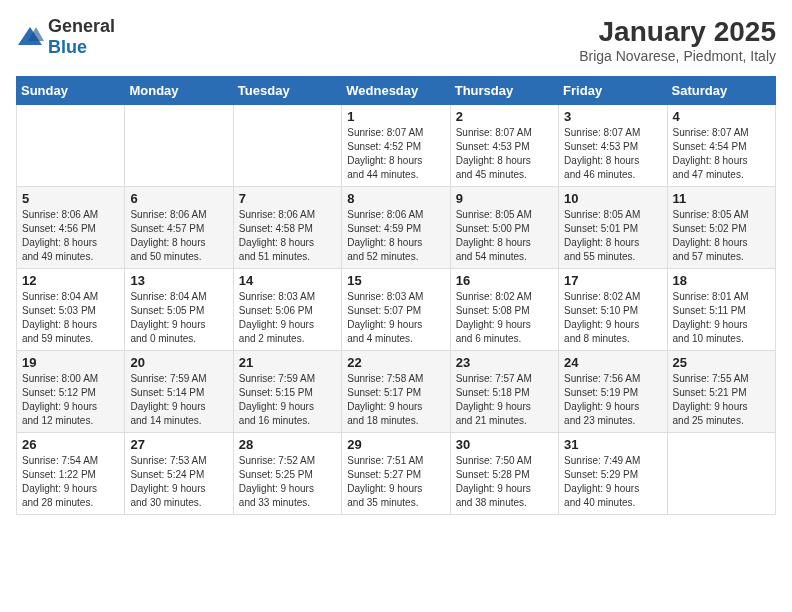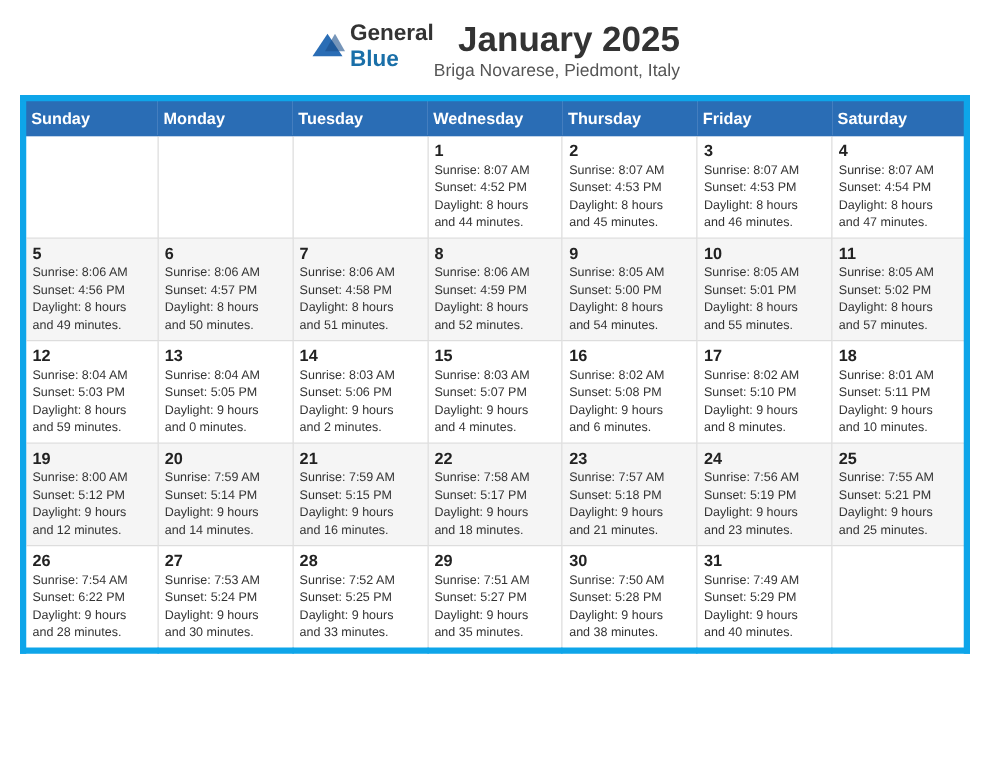--- a/index.html
+++ b/index.html
@@ -5,21 +5,21 @@
     * { box-sizing: border-box; margin: 0; padding: 0; }
     body {
       font-family: Arial, sans-serif;
       background: #fff;
       width: 792px;
       min-height: 612px;
       padding: 16px;
     }
     .header-area {
       display: flex;
-      justify-content: center;
+      justify-content: space-between;
       align-items: flex-start;
       margin-bottom: 12px;
     }
     .logo {
       display: flex;
       align-items: center;
       gap: 4px;
     }
     .logo-icon {
       width: 28px;
@@ -33,21 +33,21 @@
       font-weight: bold;
       color: #333;
     }
     .subtitle {
       font-size: 14px;
       color: #555;
     }
     .calendar {
       width: 100%;
       border-collapse: collapse;
-      border: 5px solid #0ea5e9;
+      border: 1px solid #0ea5e9;
     }
     .calendar th {
       background: #2a6db5;
       color: #fff;
       font-size: 13px;
       font-weight: bold;
       padding: 6px 4px;
       text-align: left;
       border: 1px solid #2a6db5;
     }
@@ -294,21 +294,21 @@
           <div class="day-info" style="white-space: pre-line;">Sunrise: 7:55 AM
 Sunset: 5:21 PM
 Daylight: 9 hours
 and 25 minutes.</div>
         </td>
       </tr>
       <tr>
         <td>
           <span class="day-number">26</span>
           <div class="day-info" style="white-space: pre-line;">Sunrise: 7:54 AM
-Sunset: 6:22 PM
+Sunset: 1:22 PM
 Daylight: 9 hours
 and 28 minutes.</div>
         </td>
         <td>
           <span class="day-number">27</span>
           <div class="day-info" style="white-space: pre-line;">Sunrise: 7:53 AM
 Sunset: 5:24 PM
 Daylight: 9 hours
 and 30 minutes.</div>
         </td>

